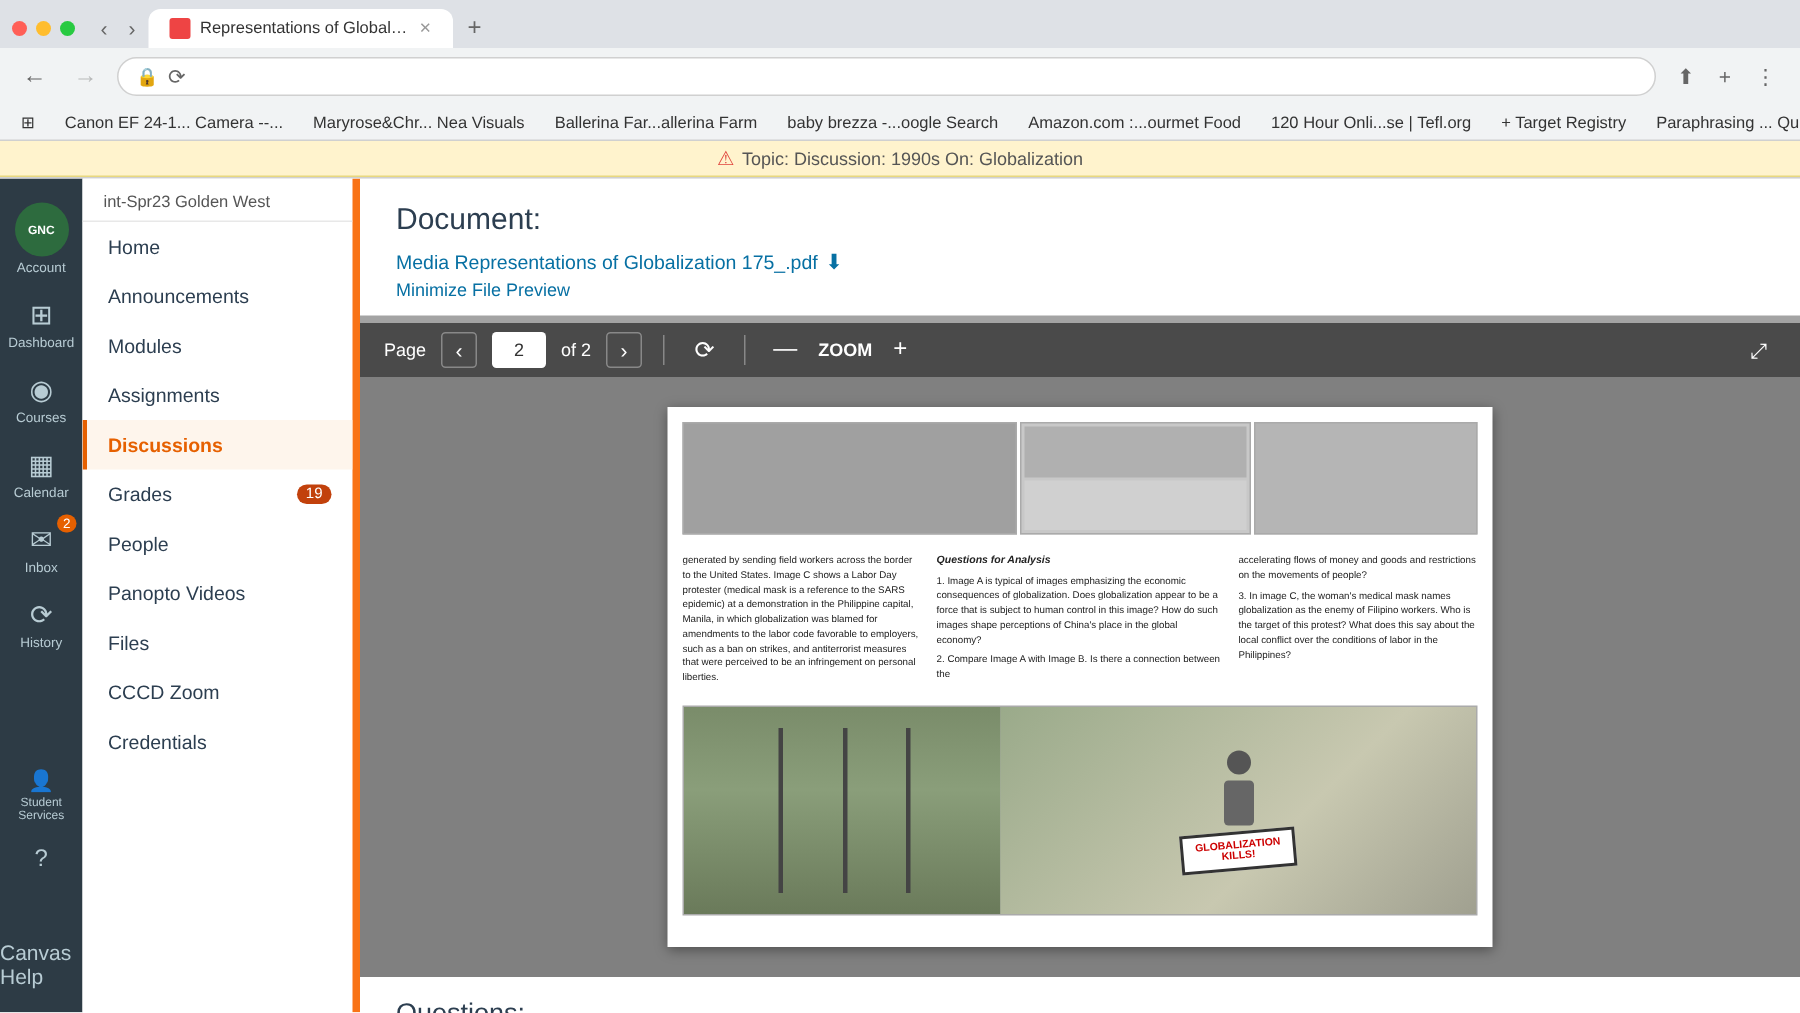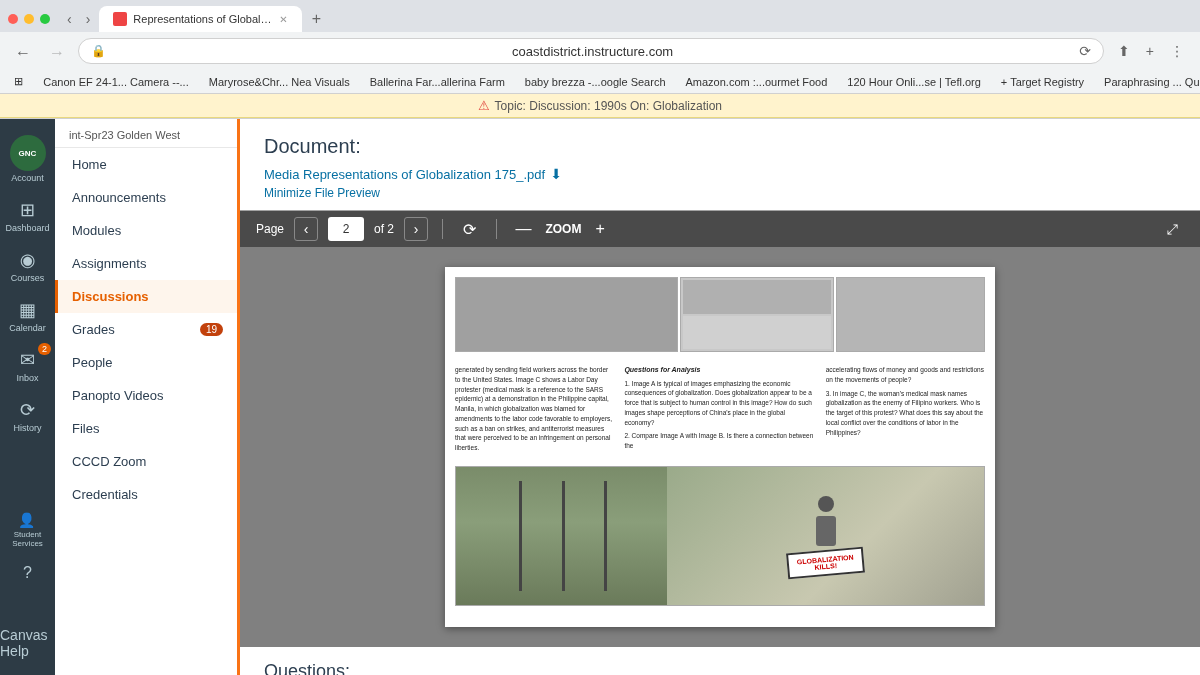--- a/index.html
+++ b/index.html
@@ -38,31 +38,31 @@
     .app { display: flex; flex: 1; overflow: hidden; }
 
     
     .icon-nav { width: 55px; background: #2d3b45; display: flex; flex-direction: column; align-items: center; padding: 8px 0; gap: 0; flex-shrink: 0; }
     .icon-nav-item { display: flex; flex-direction: column; align-items: center; padding: 8px 0; cursor: pointer; width: 100%; color: #b8ccd4; font-size: 9px; gap: 2px; justify-content: space-between; }
     .nav-badge { background: #e66000; color: #fff; border-radius: 10px; font-size: 9px; padding: 1px 4px; position: absolute; top: 2px; right: 4px; }
     .icon-nav-item { position: relative; }
     .icon-svg { font-size: 18px; }
 
     
-    .sidebar { width: 185px; background: #fff; border-right: 3px solid #f97316; overflow-y: auto; flex-shrink: 0; }
+    .sidebar { width: 185px; background: #fff; border-right: 5px solid #f97316; overflow-y: auto; flex-shrink: 0; }
     .sidebar-course-label { padding: 10px 14px 6px; font-size: 11px; color: #555; border-bottom: 1px solid #e8e8e8; }
     .sidebar-item { padding: 9px 14px; font-size: 13px; color: #2c3e50; cursor: pointer; display: flex; align-items: center; justify-content: space-between; border-left: 3px solid transparent; }
     .sidebar-item.active { border-left-color: #e66000; background: #fef5ec; font-weight: 600; color: #e66000; }
     .sidebar-badge { background: #c2410c; color: #fff; border-radius: 10px; font-size: 10px; padding: 1px 6px; }
 
     
     .main { flex: 1; overflow-y: auto; background: #f7f8f9; }
 
     
-    .content-header { padding: 16px 24px 10px; background: #fff; border-bottom: 1px solid #a3a3a3; }
+    .content-header { padding: 16px 24px 10px; background: #fff; border-bottom: 5px solid #a3a3a3; }
     .document-title { font-size: 20px; font-weight: 400; color: #2c3e50; margin-bottom: 8px; }
     .file-link { color: #0770a3; font-size: 13px; text-decoration: none; display: inline-flex; align-items: center; gap: 5px; }
     .minimize-link { color: #0770a3; font-size: 12px; text-decoration: none; display: block; margin-top: 4px; }
 
     
     .pdf-toolbar { background: #4a4a4a; color: #fff; padding: 6px 16px; display: flex; align-items: center; gap: 10px; font-size: 13px; }
     .pdf-page-label { font-size: 12px; }
     .pdf-nav-btn { background: none; border: 1px solid #888; color: #fff; width: 24px; height: 24px; cursor: pointer; display: flex; align-items: center; justify-content: center; border-radius: 3px; font-size: 14px; }
     .pdf-page-input { width: 36px; height: 24px; text-align: center; background: #fff; color: #333; border: none; border-radius: 3px; font-size: 12px; }
     .pdf-page-of { font-size: 12px; }
@@ -112,21 +112,20 @@
       <span class="tab-close">✕</span>
     </div>
     <button class="new-tab-btn">+</button>
   </div>
 
   <div class="nav-bar">
     <button class="nav-btn">←</button>
     <button class="nav-btn" style="opacity:0.4;">→</button>
     <div class="address-bar-wrap">
       <span class="lock-icon">🔒</span>
-      <span class="address-text">coastdistrict.instructure.com</span>
       <button class="reload-btn">⟳</button>
     </div>
     <div class="nav-actions">
       <button class="nav-action-btn">⬆</button>
       <button class="nav-action-btn">+</button>
       <button class="nav-action-btn">⋮</button>
     </div>
   </div>
 
   <div class="bookmarks-bar">

